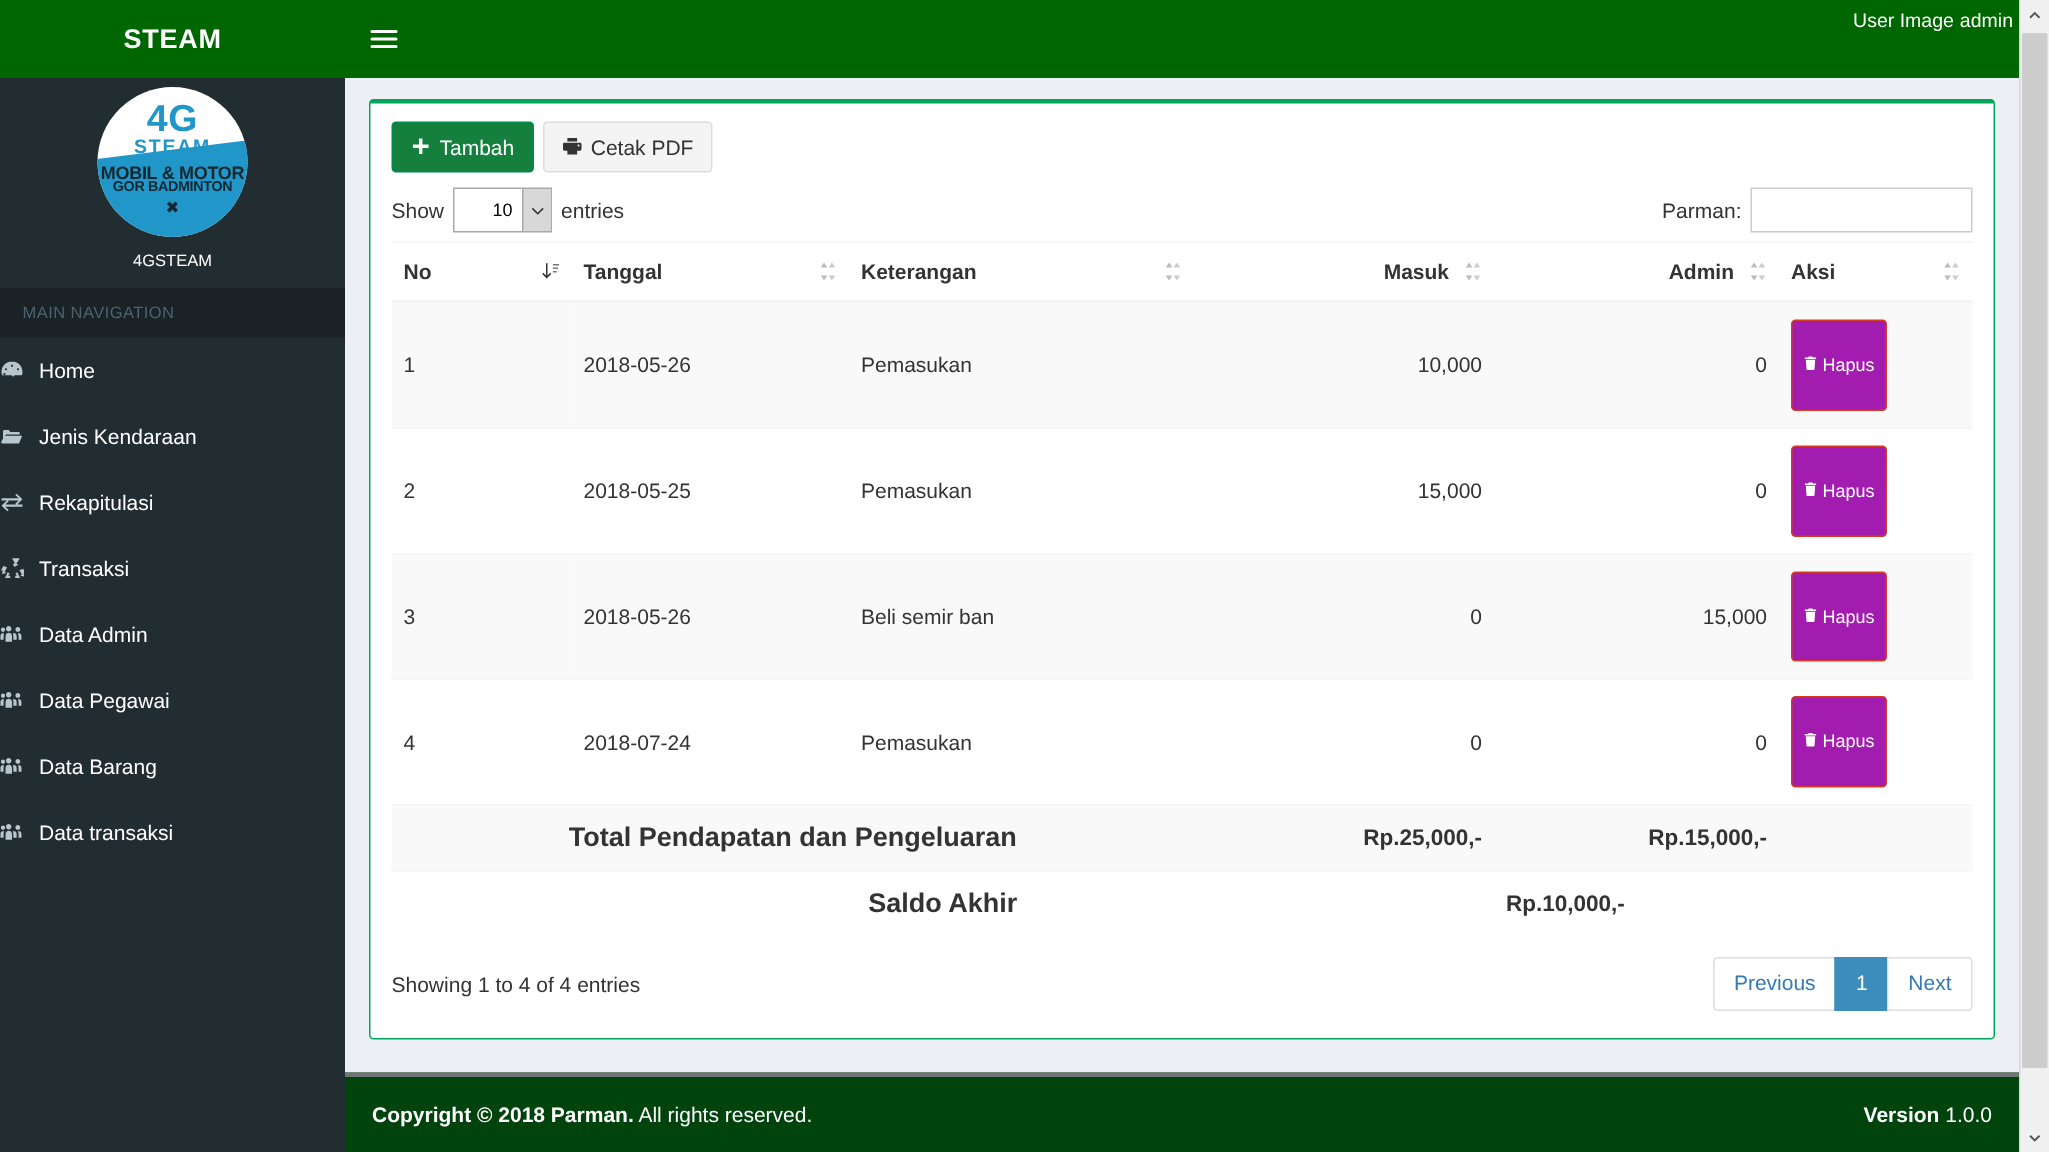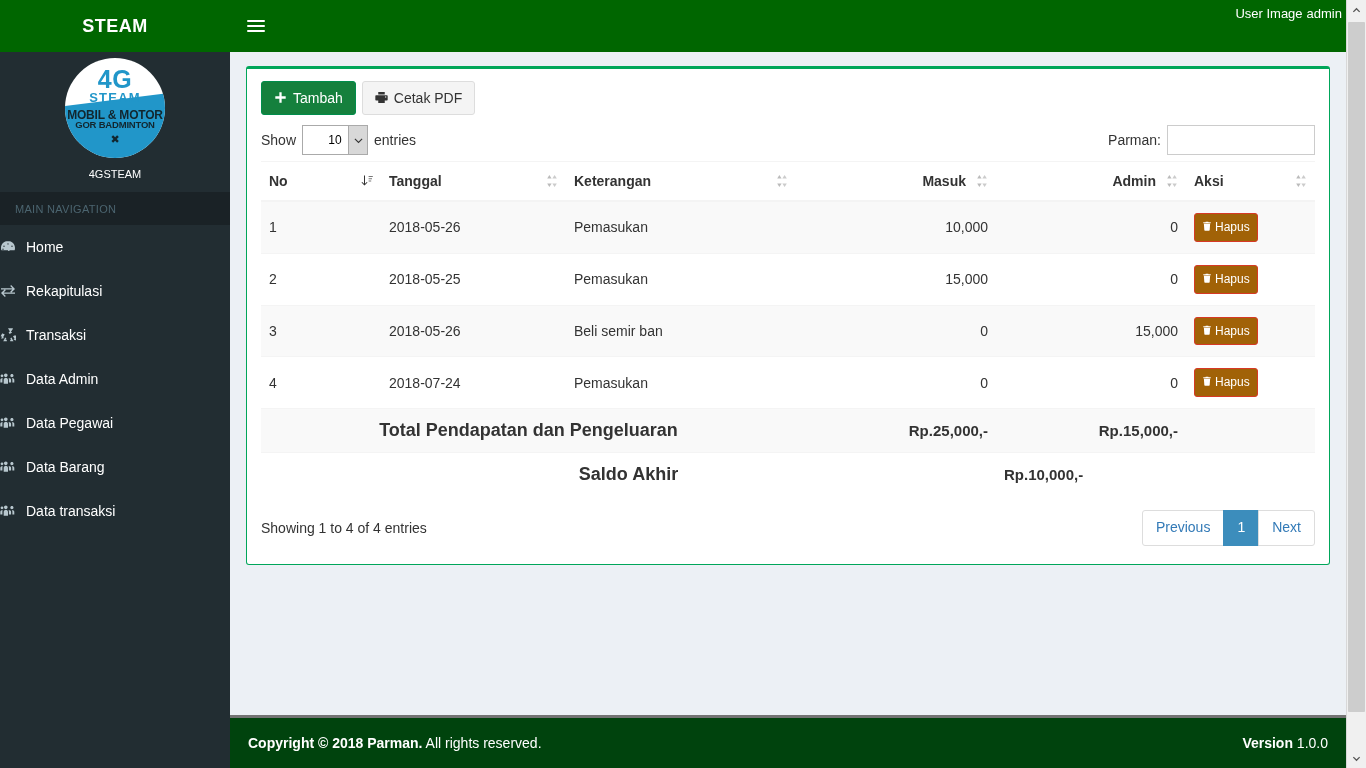--- a/index.html
+++ b/index.html
@@ -175,22 +175,22 @@
   }
   .sort-ico svg { width: 12px; height: 14px; }
   table.dt tbody td {
     border-top: 1px solid #f4f4f4; padding: 11px 8px;
     color: #333; vertical-align: middle;
   }
   table.dt tbody tr.odd td { background: #f9f9f9; }
   td.num { text-align: right; }
   .btn-hapus {
     display: inline-flex; align-items: center; gap: 3px;
-    background: #a16207; border: 1px solid #d73925; color: #fff;
-    font-size: 12px; padding: 5px 7px; border-radius: 3px; cursor: pointer;
+    background: #a21caf; border: 1px solid #d73925; color: #fff;
+    font-size: 12px; padding: 21px 7px; border-radius: 3px; cursor: pointer;
     line-height: 1.4;
   }
   .btn-hapus svg { width: 10px; height: 10px; fill: #fff; }
   .tfoot-label { text-align: center; font-weight: bold; font-size: 18px; color: #333; }
   .tfoot-val { text-align: right; font-weight: bold; font-size: 15px; color: #333; }
   .tfoot-val-left { text-align: left; font-weight: bold; font-size: 15px; color: #333; }
 
   .dt-bottom { display: flex; align-items: center; justify-content: space-between; padding: 14px 0 6px; }
   .dt-info { font-size: 14px; color: #333; }
   .pager { display: flex; }
@@ -250,20 +250,28 @@
 
     <div class="nav-item">
       <span class="nav-ico">
         <svg viewBox="0 0 16 16">
             <path d="M8 2C4 2 1 5 1 9c0 .8.1 1.5.4 2.2h13.2c.3-.7.4-1.4.4-2.2 0-4-3-7-7-7zm0 2.2c.4 0 .7.3.7.7s-.3.7-.7.7-.7-.3-.7-.7.3-.7.7-.7zM4 6.5c.4 0 .7.3.7.7s-.3.7-.7.7-.7-.3-.7-.7.3-.7.7-.7zm8 0c.4 0 .7.3.7.7s-.3.7-.7.7-.7-.3-.7-.7.3-.7.7-.7zM3 9.6c.4 0 .7.3.7.7s-.3.7-.7.7-.7-.3-.7-.7.3-.7.7-.7zm8.2-2.2l-3 3.3c-.5.5-.1 1.3.6 1.3.6 0 1-.6.7-1.1L11.2 7.4z"></path>
           </svg>
       </span>
       <span>Home</span>
     </div>
 
+    <div class="nav-item">
+      <span class="nav-ico">
+        <svg viewBox="0 0 16 16">
+            <path d="M1.2 3.6h4.6l1.1 1.4h5.4c.5 0 .9.4.9.9v.7H4.6c-.6 0-1.1.4-1.3.9L2 11.6V4.5c0-.5.4-.9.8-.9h-1.6zM4.6 7.5h10.2l-1.9 4.6c-.1.3-.4.5-.8.5H1.6c-.6 0-1-.6-.8-1.1l1.9-3.5c.2-.3.5-.5.9-.5h1z"></path>
+          </svg>
+      </span>
+      <span>Jenis Kendaraan</span>
+    </div>
 
     <div class="nav-item">
       <span class="nav-ico">
         <svg viewBox="0 0 16 16">
             <path d="M1 5.2h11.4l-2.2-2.2.9-.9L15 5.9l-3.9 3.8-.9-.9 2.2-2.2H1V5.2zM15 10.8H3.6l2.2 2.2-.9.9L1 10.1l3.9-3.8.9.9-2.2 2.2H15v1.4z"></path>
           </svg>
       </span>
       <span>Rekapitulasi</span>
     </div>
 

